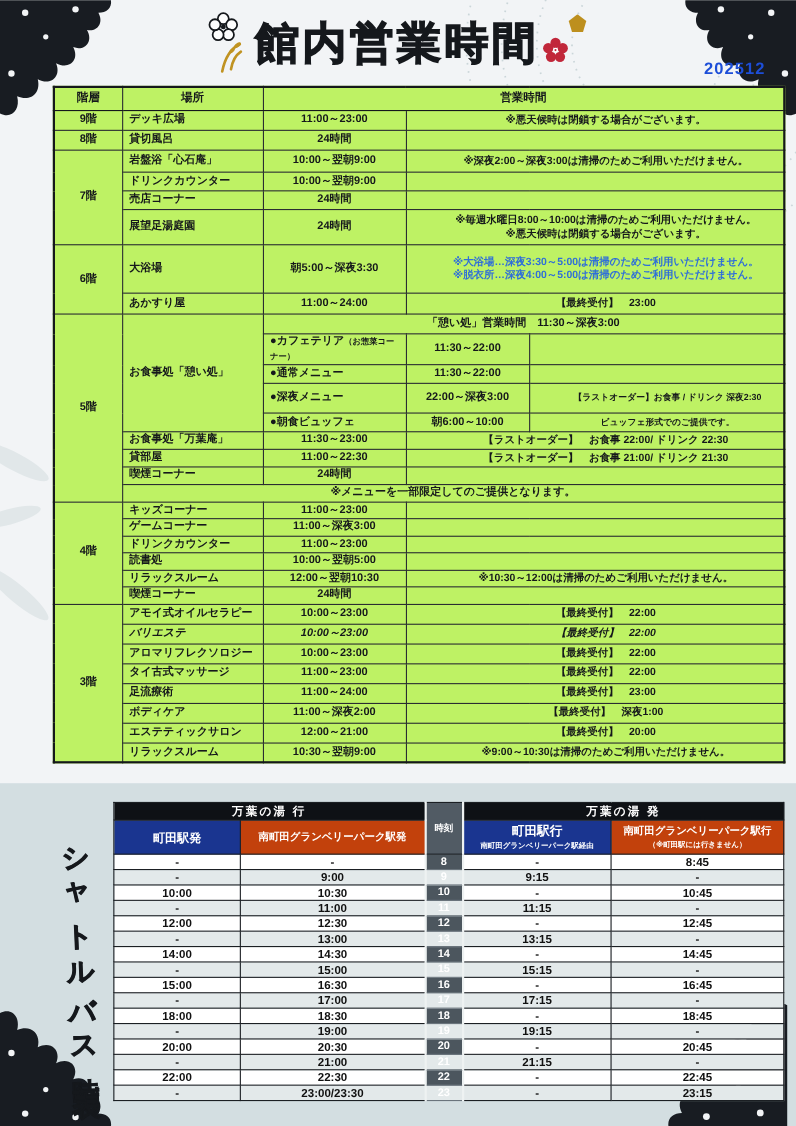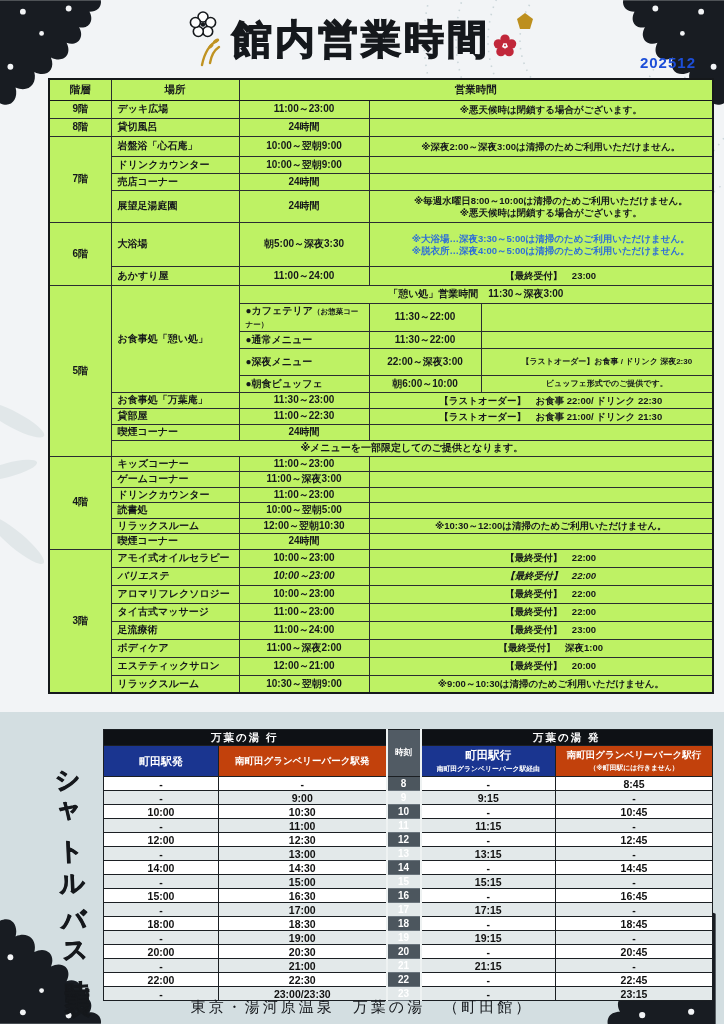--- a/index.html
+++ b/index.html
@@ -504,14 +504,13 @@
         <tr>
           <td>-</td>
           <td>23:00/23:30</td>
           <td class="bus-hour-cell">23</td>
           <td>-</td>
           <td>23:15</td>
         </tr>
       </tbody>
   </table>
 
-  <div id="footer-text">東京・湯河原温泉　万葉の湯　（町田館）</div>
 </div>
 
 </body></html>

